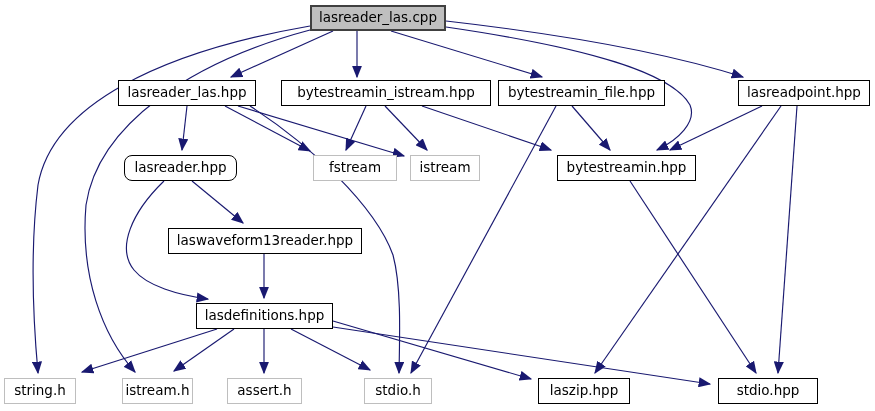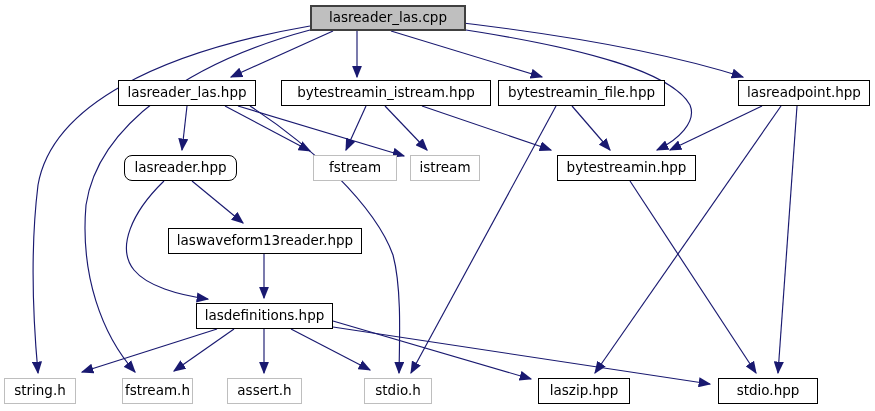--- a/index.html
+++ b/index.html
@@ -84,21 +84,21 @@
     <path class="edge" d="M164,181 C132,212 116,248 134,270 C147,286 178,295 208,299" marker-end="url(#arrow)"></path>
     <path class="edge" d="M264,254 L264,298" marker-end="url(#arrow)"></path>
     <path class="edge" d="M217,329 L82,372" marker-end="url(#arrow)"></path>
     <path class="edge" d="M234,329 L174,371" marker-end="url(#arrow)"></path>
     <path class="edge" d="M264,329 L264,373" marker-end="url(#arrow)"></path>
     <path class="edge" d="M291,329 L370,370" marker-end="url(#arrow)"></path>
     <path class="edge" d="M333,321 L531,379" marker-end="url(#arrow)"></path>
     <path class="edge" d="M333,327 L710,384" marker-end="url(#arrow)"></path>
   </svg>
 
-  <div class="node source" style="left:310px; top:5px; width:156px;">lasreader_las.cpp</div>
+  <div class="node source" style="left:310px; top:5px; width:136px;">lasreader_las.cpp</div>
 
   <div class="node" style="left:118px; top:80px; width:138px;">lasreader_las.hpp</div>
 
   <div class="node" style="left:281px; top:80px; width:210px;">bytestreamin_istream.hpp</div>
 
   <div class="node" style="left:738px; top:80px; width:132px;">lasreadpoint.hpp</div>
 
   <div class="node" style="left:498px; top:80px; width:167px;">bytestreamin_file.hpp</div>
 
   <div class="node" style="left:124px; top:155px; width:113px;border-radius:8px;">lasreader.hpp</div>
@@ -108,21 +108,21 @@
   <div class="node system" style="left:410px; top:155px; width:70px;">istream</div>
 
   <div class="node" style="left:557px; top:155px; width:139px;">bytestreamin.hpp</div>
 
   <div class="node" style="left:168px; top:228px; width:194px;">laswaveform13reader.hpp</div>
 
   <div class="node" style="left:196px; top:303px; width:137px;">lasdefinitions.hpp</div>
 
   <div class="node system" style="left:4px; top:378px; width:72px;">string.h</div>
 
-  <div class="node system" style="left:122px; top:378px; width:71px;">fstream.h</div>
+  <div class="node system" style="left:122px; top:378px; width:71px;">istream.h</div>
 
   <div class="node system" style="left:227px; top:378px; width:75px;">assert.h</div>
 
   <div class="node system" style="left:364px; top:378px; width:68px;">stdio.h</div>
 
   <div class="node" style="left:538px; top:378px; width:92px;">laszip.hpp</div>
 
   <div class="node" style="left:718px; top:378px; width:100px;">stdio.hpp</div>
 
 </div>

